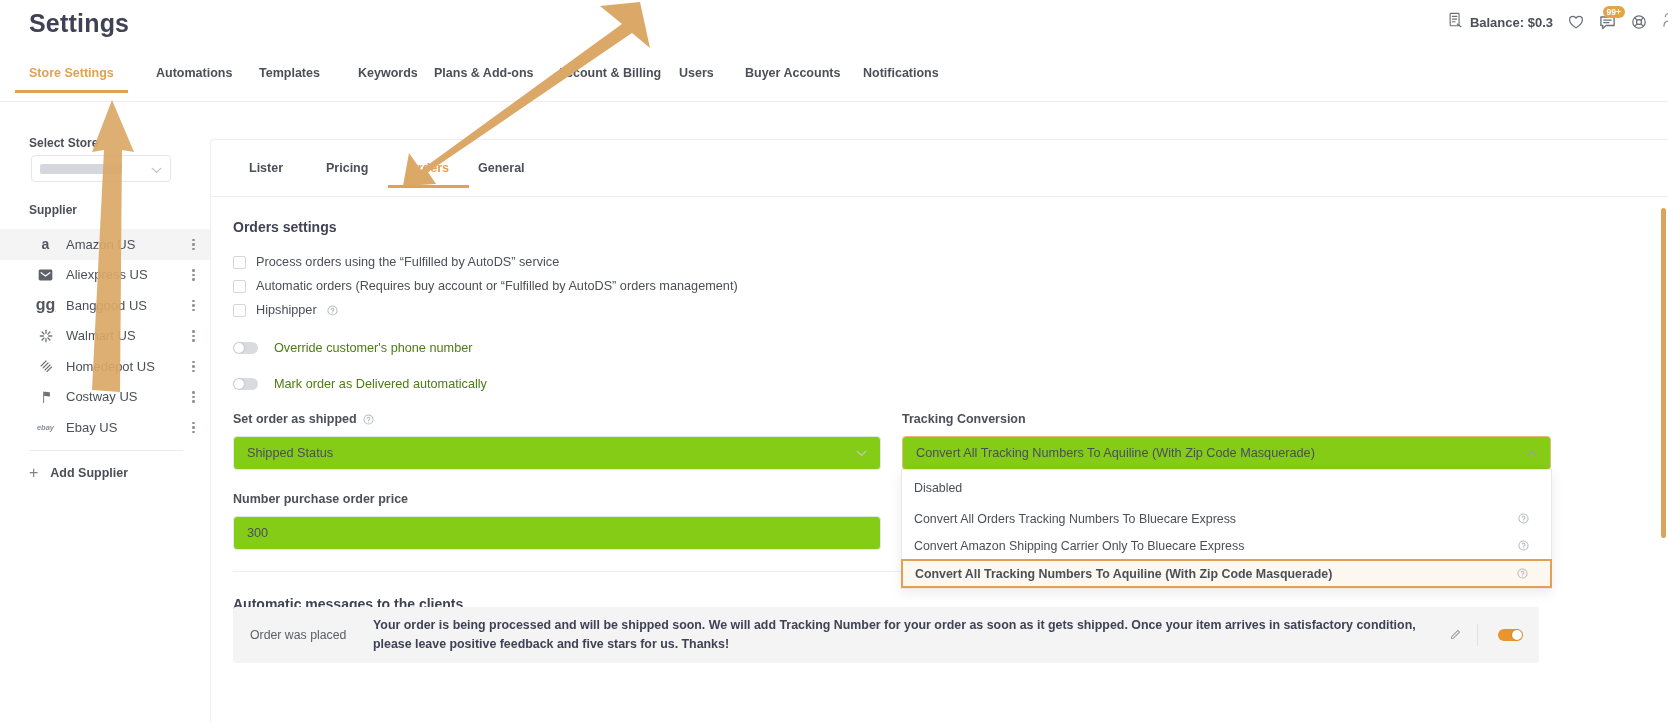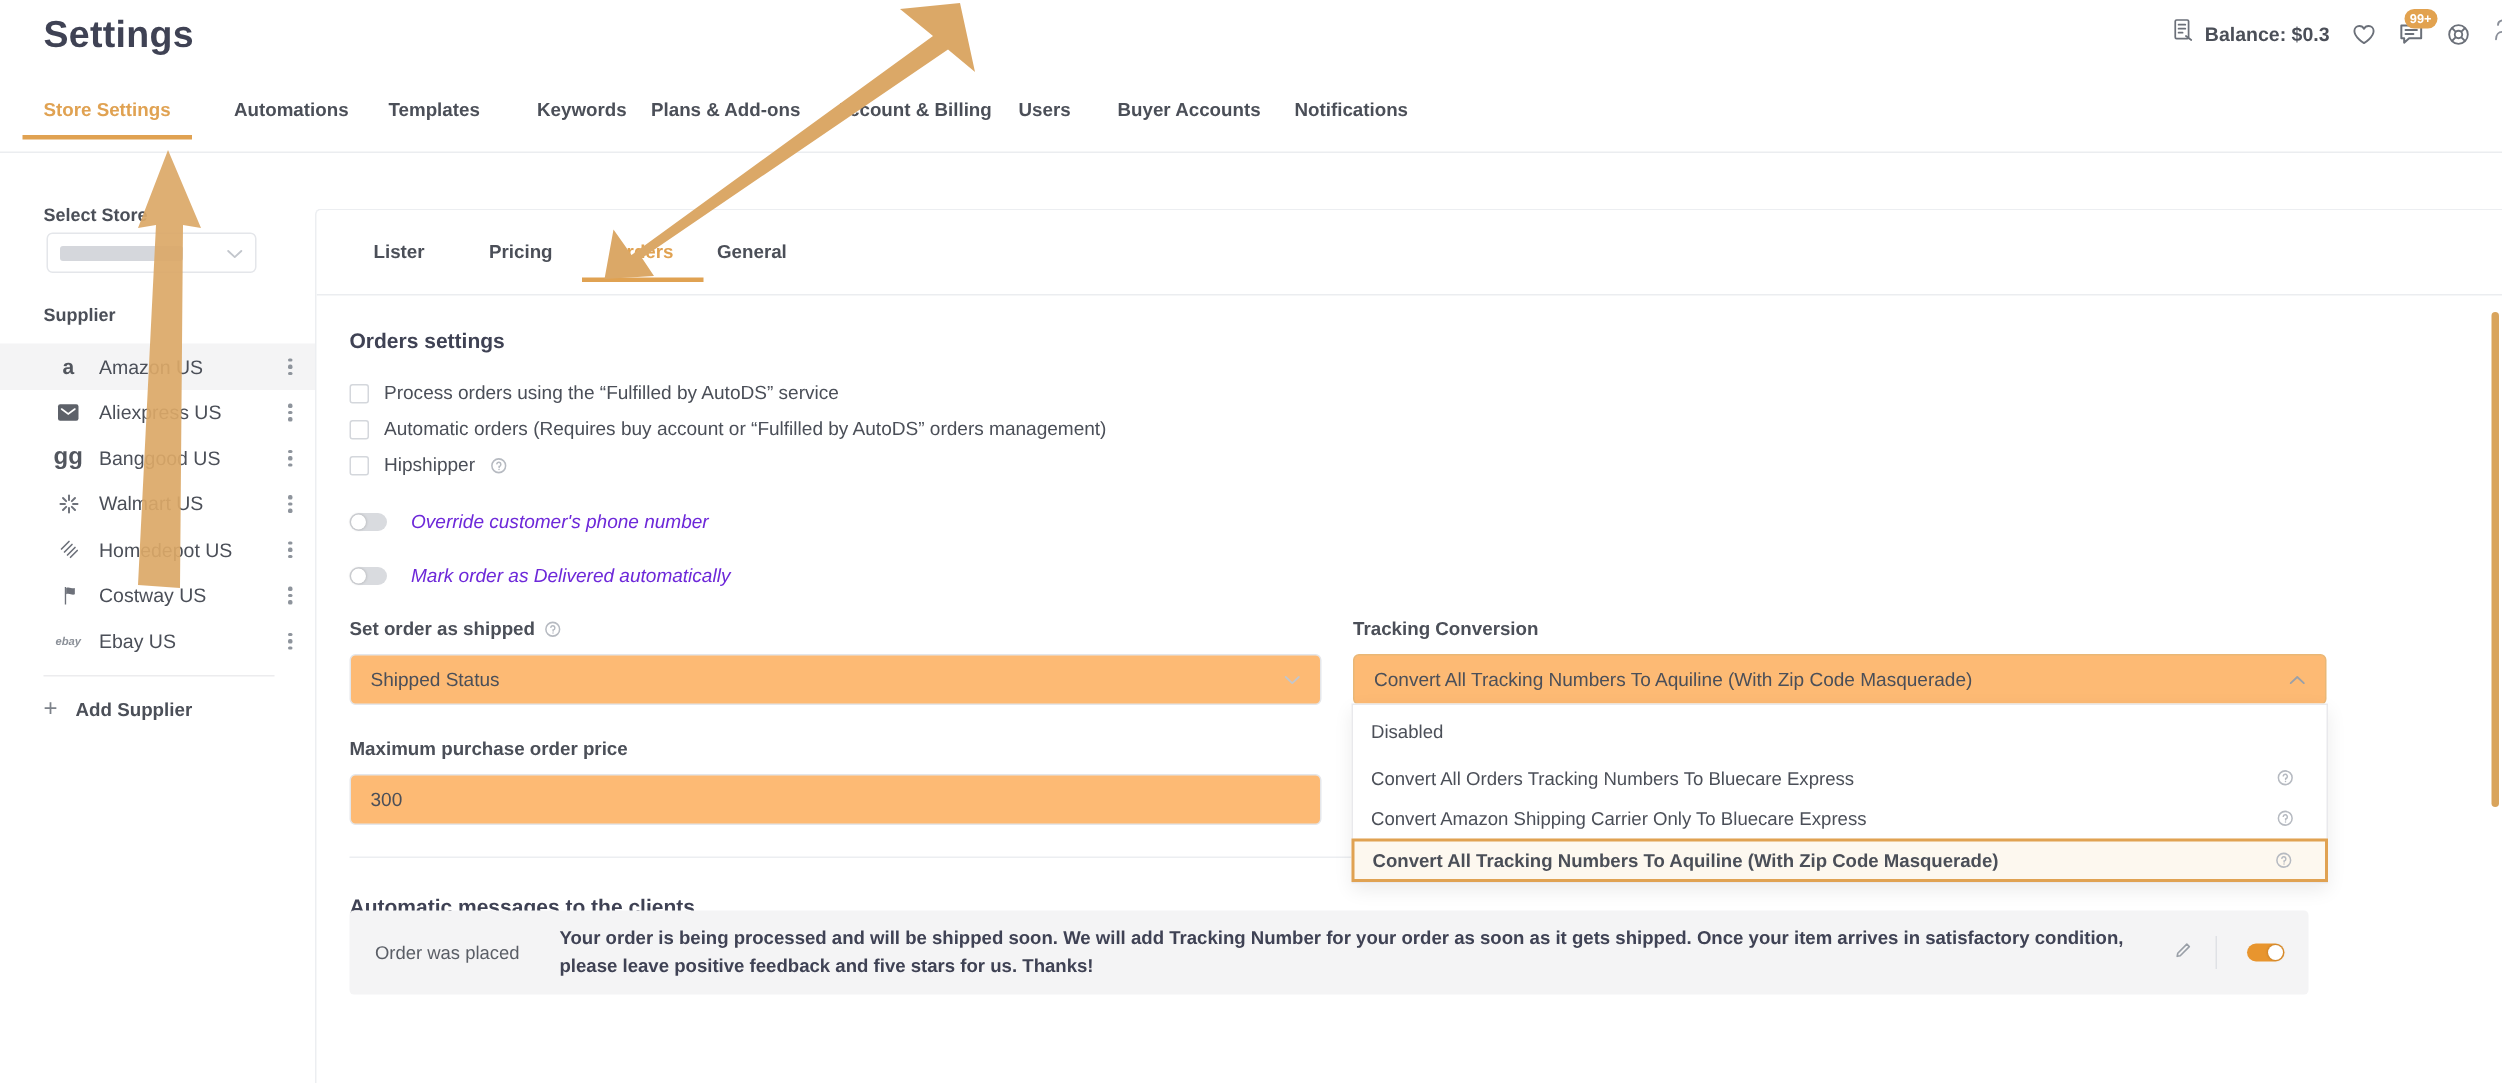--- a/index.html
+++ b/index.html
@@ -127,31 +127,31 @@
   .tg-row { position: absolute; left: 22px; display: flex; align-items: center; gap: 16px; cursor: pointer; }
   .toggle {
     width: 25px; height: 12px; border-radius: 7px; background: #d9dbdf; position: relative; flex: 0 0 25px;
   }
   .toggle::after {
     content: ""; position: absolute; left: 1px; top: 1px; width: 10px; height: 10px;
     border-radius: 50%; background: #fff; box-shadow: 0 0 2px rgba(0,0,0,.25);
   }
   .toggle.on { background: #e8952e; }
   .toggle.on::after { left: auto; right: 1px; }
-  .tg-label { font-size: 12.7px; color: #6d28d9; font-style: italic; }
+  .tg-label { font-size: 12.7px; color: #4d7c0f; }
 
   .help-ico { color: #b6bac1; display: inline-flex; vertical-align: middle; }
 
   .field-label {
     position: absolute; font-size: 12.5px; font-weight: 700; color: #4b4f58;
     display: flex; align-items: center; gap: 6px;
   }
   .field-box {
     position: absolute; height: 34px; border: 1px solid #e4e6ea; border-radius: 4px;
-    background: #fdba74; display: flex; align-items: center; padding: 0 13px;
+    background: #84cc16; display: flex; align-items: center; padding: 0 13px;
     font-size: 12.7px; color: #4b4f58; cursor: text;
   }
   .field-box.select { justify-content: space-between; cursor: pointer; }
   .field-box.focused { border: 1px solid #e9b776; }
   .chev { color: #b6bac1; }
 
   .hr { position: absolute; background: #eceef1; height: 1px; }
 
   
   .msg-row {
@@ -433,21 +433,21 @@
     <div class="field-box select" style="left:22px; top:296px; width:648px">
       <span>Shipped Status</span>
       <span class="chev">
         <svg width="11" height="7" viewBox="0 0 12 8" fill="none" stroke="#c2c6cc" stroke-width="1.4">
           <path d="M1 1.5 L6 6.2 L11 1.5" stroke-linecap="round" stroke-linejoin="round"></path>
         </svg>
       </span>
     </div>
 
     <div class="field-label" style="left:22px; top:352px">
-      <span>Maximum purchase order price</span>
+      <span>Number purchase order price</span>
     </div>
     <div class="field-box" style="left:22px; top:376px; width:648px">
       <span>300</span>
     </div>
 
     <div class="field-label" style="left:691px; top:272px">
       <span>Tracking Conversion</span>
     </div>
     <div class="field-box select focused" style="left:691px; top:296px; width:649px">
       <span>Convert All Tracking Numbers To Aquiline (With Zip Code Masquerade)</span>

